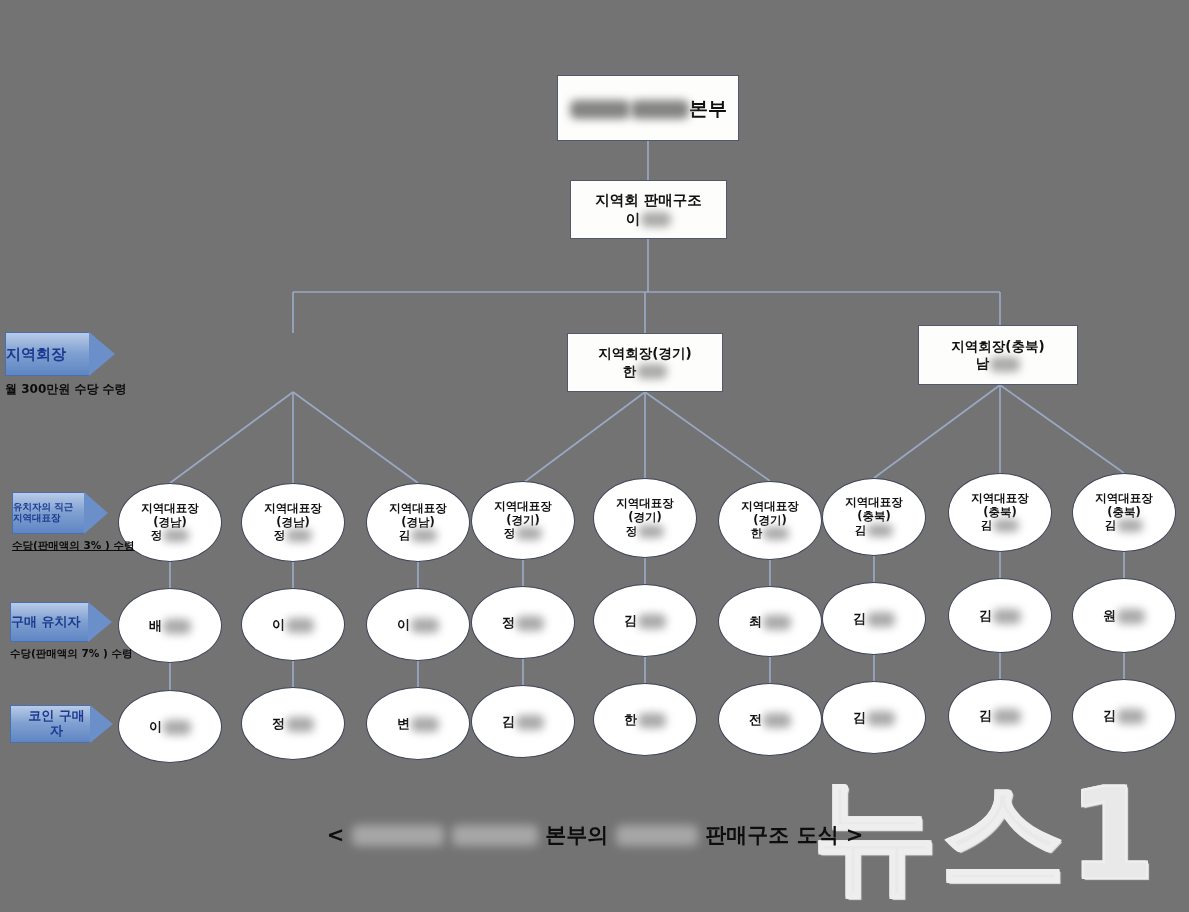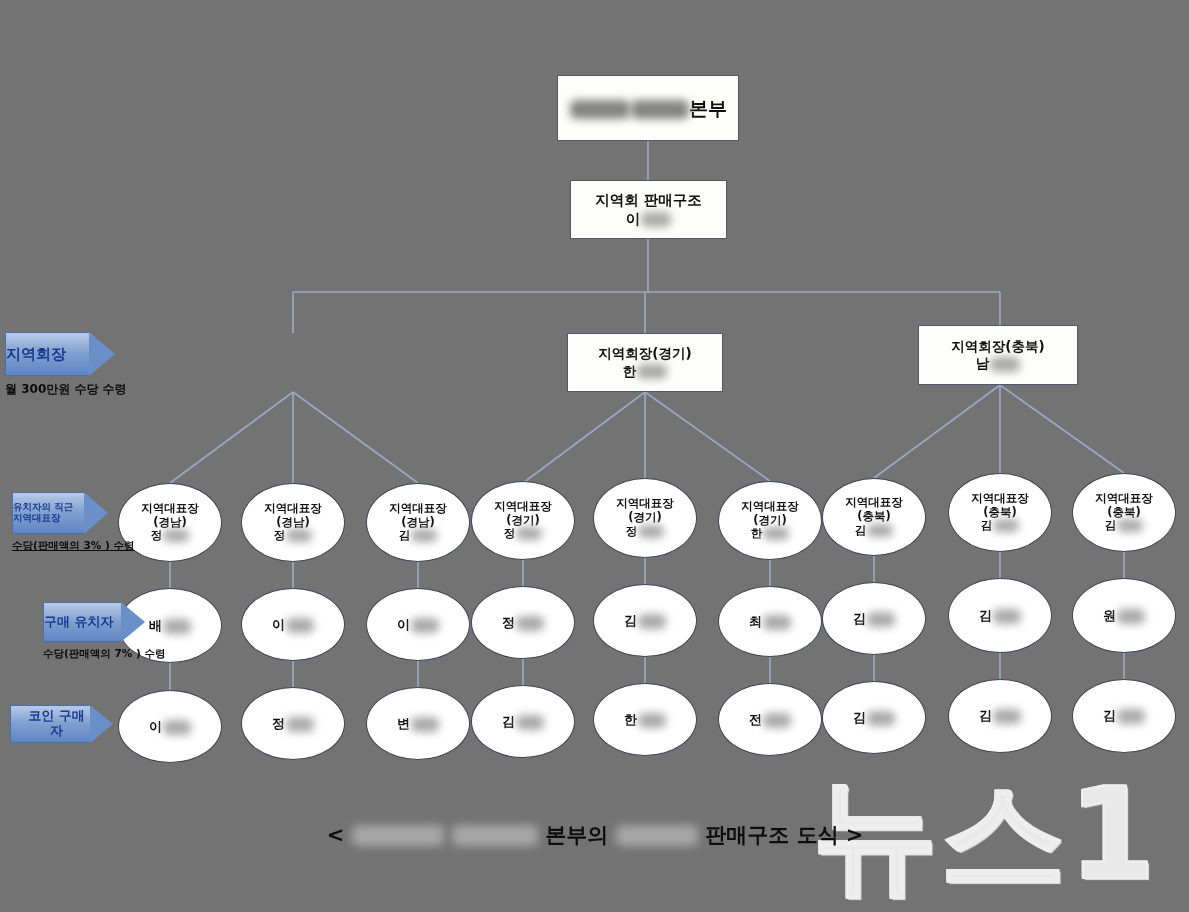--- a/index.html
+++ b/index.html
@@ -399,21 +399,21 @@
     <div class="arrow-shape" style="height:42px;">
       <div class="arrow-body" style="width:72px; font-size:9.5px;">
         <span>유치자의 직근</span>
         <span>지역대표장</span>
       </div>
       <div class="arrow-head" style="border-width:21px 0 21px 24px;"></div>
     </div>
     <div class="arrow-sub" style="font-size:10.5px;text-decoration:underline;">수당(판매액의 3% ) 수령</div>
   </div>
 
-  <div class="arrow-group" style="left:10px; top:602px; width:120px;margin-left:33px;">
+  <div class="arrow-group" style="left:10px; top:602px; width:120px;">
     <div class="arrow-shape" style="height:40px;">
       <div class="arrow-body" style="width:78px; font-size:13px;">
         <span>구매 유치자</span>
       </div>
       <div class="arrow-head" style="border-width:20px 0 20px 24px;"></div>
     </div>
     <div class="arrow-sub" style="font-size:10.5px;">수당(판매액의 7% ) 수령</div>
   </div>
 
   <div class="arrow-group" style="left:10px; top:705px; width:120px;">

